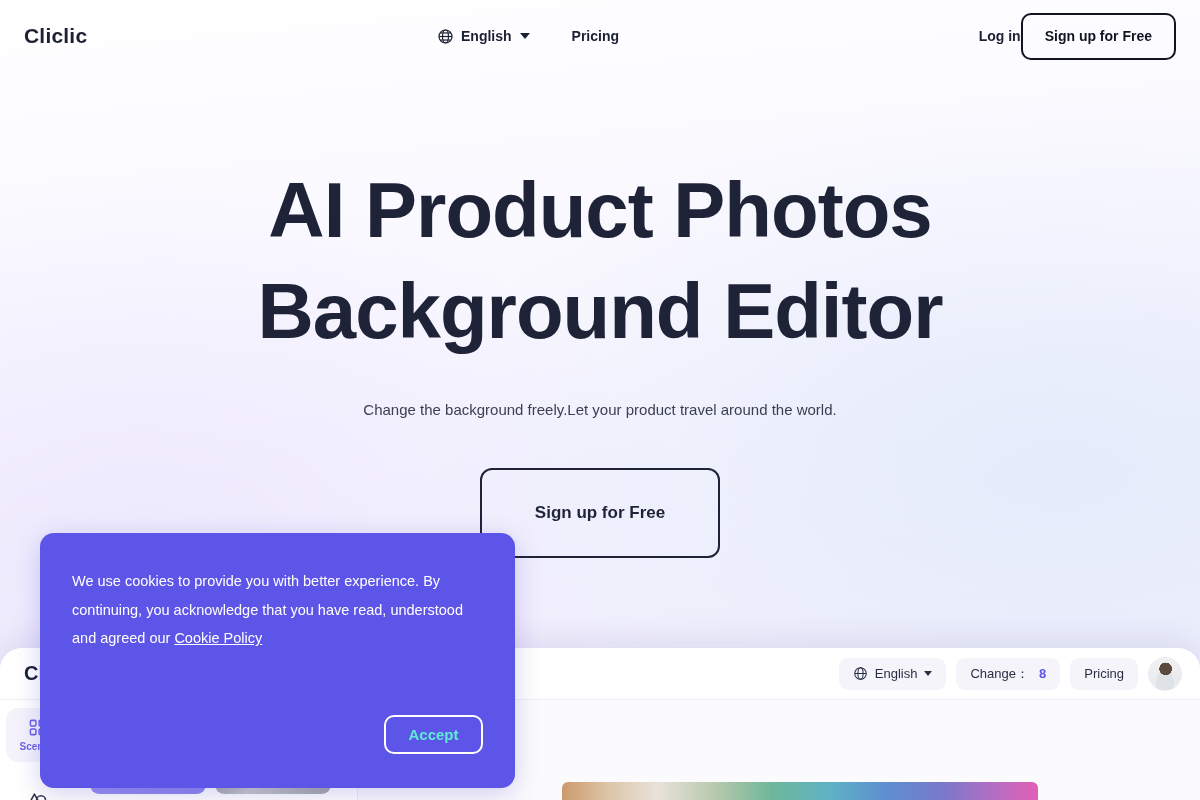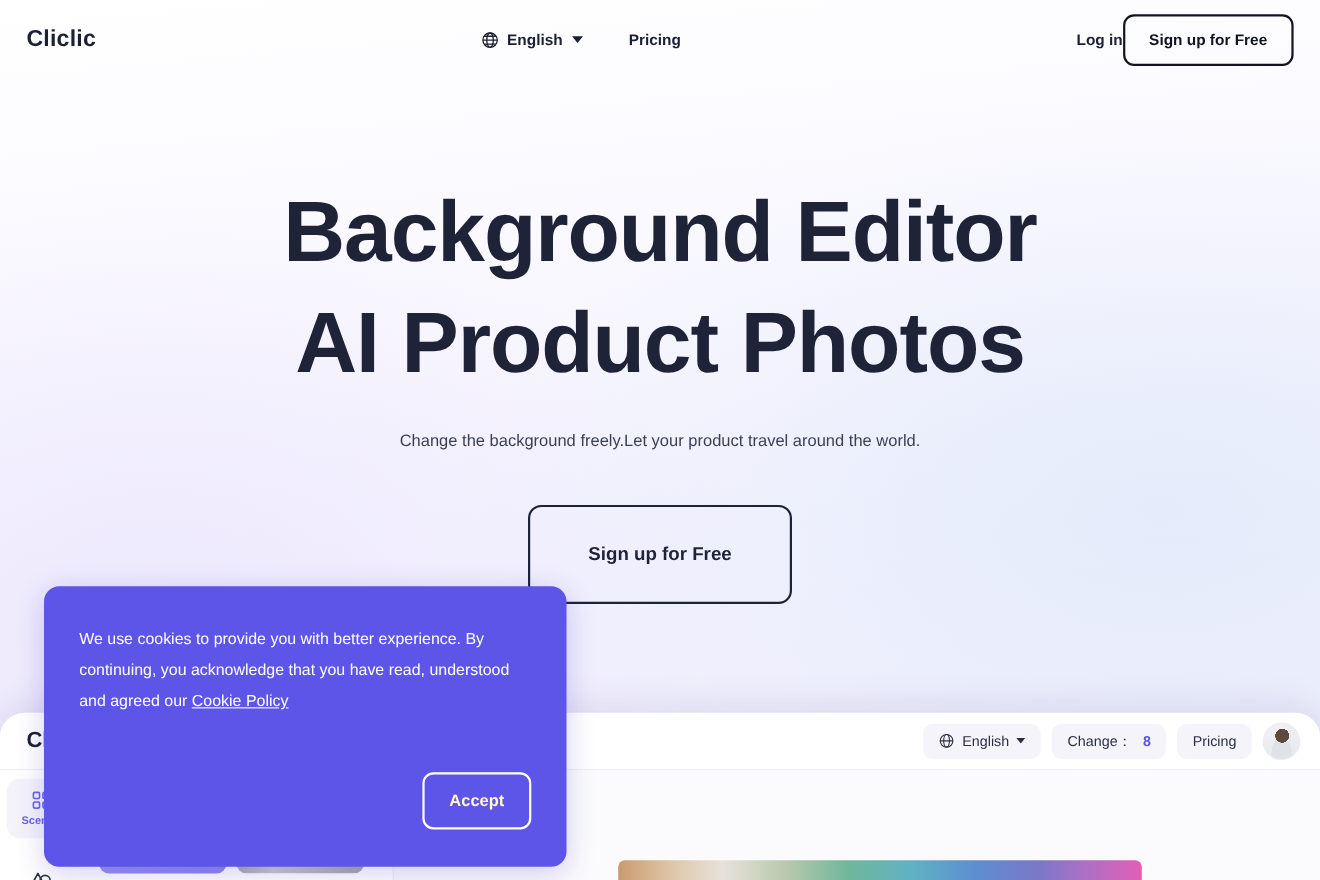--- a/index.html
+++ b/index.html
@@ -110,21 +110,21 @@
   }
   .hero h1 {
     font-size: 78px;
     line-height: 1.3;
     font-weight: 800;
     color: #1e2338;
     letter-spacing: -1px;
   }
   .hero h1 .line { display: block; }
   .hero-sub {
-    margin-top: 29px;
+    margin-top: 38px;
     font-size: 15px;
     color: #3a3f52;
     font-weight: 400;
   }
   .hero-cta {
     margin: 50px auto 0;
     width: 240px;
     height: 90px;
     border: 2px solid #1e2338;
     border-radius: 12px;
@@ -316,25 +316,25 @@
     color: #ffffff;
     font-weight: 400;
     text-decoration: underline;
     cursor: pointer;
   }
   .accept-btn {
     position: absolute;
     right: 32px;
     bottom: 34px;
     width: 99px;
-    height: 52px;
+    height: 39px;
     border: 2px solid #ffffff;
     border-radius: 10px;
     background: transparent;
-    color: #fef9c3;
+    color: #5eead4;
     font-size: 15px;
     font-weight: 700;
     cursor: pointer;
     font-family: "Liberation Sans", sans-serif;
   }
 
   .icon { display: inline-flex; align-items: center; justify-content: center; }
 </style>
 </head>
 <body>
@@ -362,22 +362,22 @@
     </div>
 
     <div class="nav-right">
       <div class="nav-link">Log in</div>
       <button class="signup-btn">Sign up for Free</button>
     </div>
   </div>
 
   <div class="hero">
     <h1>
+      <span class="line">AI Product Photos</span>
       <span class="line">Background Editor</span>
-      <span class="line">AI Product Photos</span>
     </h1>
     <div class="hero-sub">Change the background freely.Let your product travel around the world.</div>
     <button class="hero-cta">Sign up for Free</button>
   </div>
 
   <div class="app-mockup">
 
     <div class="app-header">
       <div class="app-brand">Cliclic</div>
 

